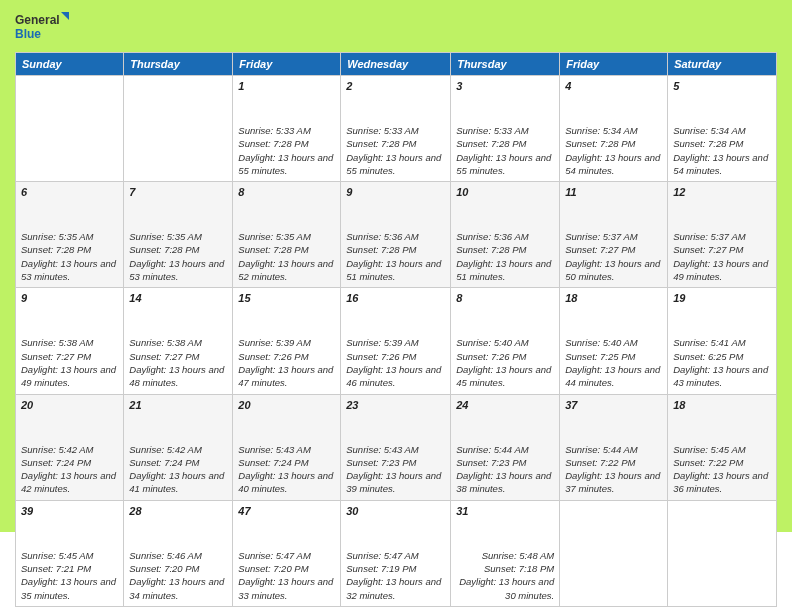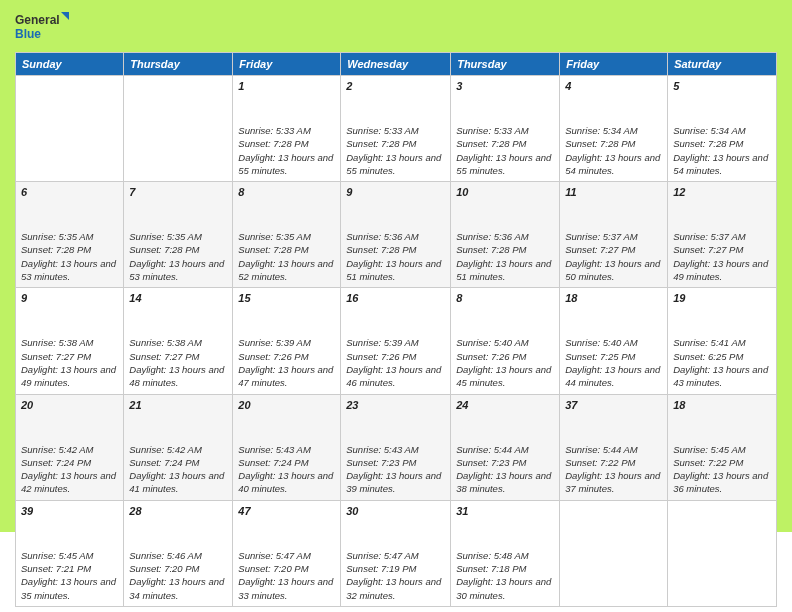--- a/index.html
+++ b/index.html
@@ -300,21 +300,21 @@
 Daylight: 13 hours and 33 minutes.</div>
           </td>
           <td>
             <div class="day-num">30</div>
             <div class="day-info" style="white-space: pre-line;">Sunrise: 5:47 AM
 Sunset: 7:19 PM
 Daylight: 13 hours and 32 minutes.</div>
           </td>
           <td>
             <div class="day-num">31</div>
-            <div class="day-info" style="white-space: pre-line;">Sunrise: 5:48 AM
+            <div class="day-info" style="white-space: pre-line; text-align: right;">Sunrise: 5:48 AM
 Sunset: 7:18 PM
 Daylight: 13 hours and 30 minutes.</div>
           </td>
           <td class="empty"></td>
           <td class="empty"></td>
         </tr>
       </tbody>
   </table>
 </div>
 

